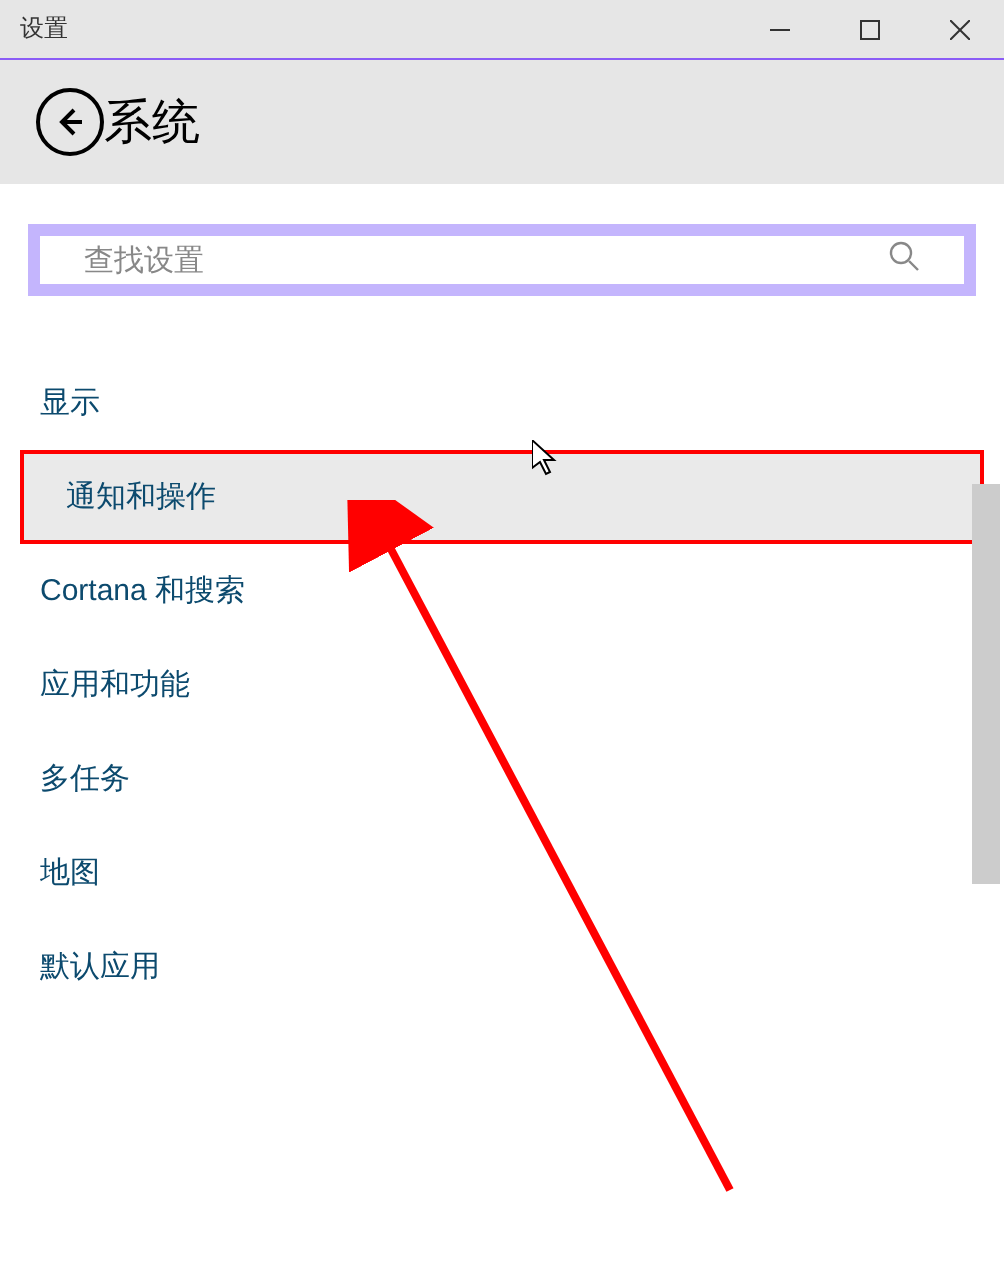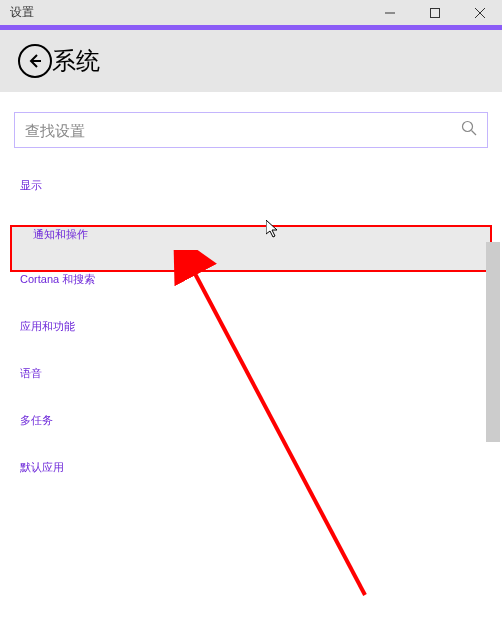--- a/index.html
+++ b/index.html
@@ -1,37 +1,37 @@
 <!DOCTYPE html>
 <html><head>
   <meta charset="utf-8">
   <style>
     * { margin: 0; padding: 0; box-sizing: border-box; font-family: "Microsoft YaHei", "Segoe UI", sans-serif; }
     body { width: 502px; height: 642px; background: #fff; overflow: hidden; position: relative; }
     
-    .titlebar { height: 30px; background: #e6e6e6; display: flex; align-items: center; border-bottom: 5px solid #8b5cf6; }
+    .titlebar { height: 30px; background: #e6e6e6; display: flex; align-items: center; border-bottom: 1px solid #8b5cf6; }
     .titlebar-title { font-size: 12px; color: #333; padding-left: 10px; flex: 1; }
     .titlebar-controls { display: flex; height: 100%; }
     .titlebar-btn { width: 45px; height: 100%; display: flex; align-items: center; justify-content: center; color: #333; }
     .titlebar-btn svg { width: 10px; height: 10px; }
     
     .header { height: 62px; background: #e6e6e6; display: flex; align-items: center; padding-left: 18px; }
     .back-btn { width: 34px; height: 34px; border: 2px solid #000; border-radius: 50%; display: flex; align-items: center; justify-content: center; background: transparent; }
     .back-btn svg { width: 16px; height: 16px; }
     .header-title { font-size: 24px; color: #000; font-weight: 400; }
     
     .content { padding: 20px 14px 0 14px; position: relative; height: calc(642px - 92px); }
     
-    .search-box { width: 100%; height: 36px; border: 1px solid #c4b5fd; display: flex; align-items: center; padding: 0 10px; margin-bottom: 30px; }
+    .search-box { width: 100%; height: 36px; border: 6px solid #c4b5fd; display: flex; align-items: center; padding: 0 22px; margin-bottom: 30px; }
     .search-input { flex: 1; border: none; outline: none; font-size: 15px; color: #666; background: transparent; font-family: inherit; }
     .search-input::placeholder { color: #888; }
     .search-icon { color: #666; }
     
     .settings-list { position: relative; }
-    .list-item { height: 47px; display: flex; align-items: flex-start; font-size: 11px; color: #6d28d9; padding-left: 6px; cursor: pointer; position: relative; }
+    .list-item { height: 47px; display: flex; align-items: center; font-size: 15px; color: #0c4a6e; padding-left: 6px; cursor: pointer; position: relative; }
     .list-item.highlighted { background: #eaeaea; border: 2px solid #ff0000; margin-left: -4px; margin-right: -4px; padding-left: 21px; }
     
     .scrollbar { position: absolute; right: 2px; top: 150px; width: 14px; height: 200px; background: #ccc; }
     
     .cursor { position: absolute; left: 266px; top: 220px; pointer-events: none; z-index: 10; }
     
     .arrow-annotation { position: absolute; left: 170px; top: 250px; pointer-events: none; z-index: 5; }
   </style>
 </head>
 <body>
@@ -86,24 +86,24 @@
     <div class="list-item highlighted">
         <span>通知和操作</span>
       </div>
     <div class="list-item">
         <span>Cortana 和搜索</span>
       </div>
     <div class="list-item">
         <span>应用和功能</span>
       </div>
     <div class="list-item">
-        <span>语音</span>
+        <span>多任务</span>
       </div>
     <div class="list-item">
-        <span>多任务</span>
+        <span>地图</span>
       </div>
     <div class="list-item">
         <span>默认应用</span>
       </div>
 
   </div>
 
   <div class="scrollbar"></div>
 </div>
 

